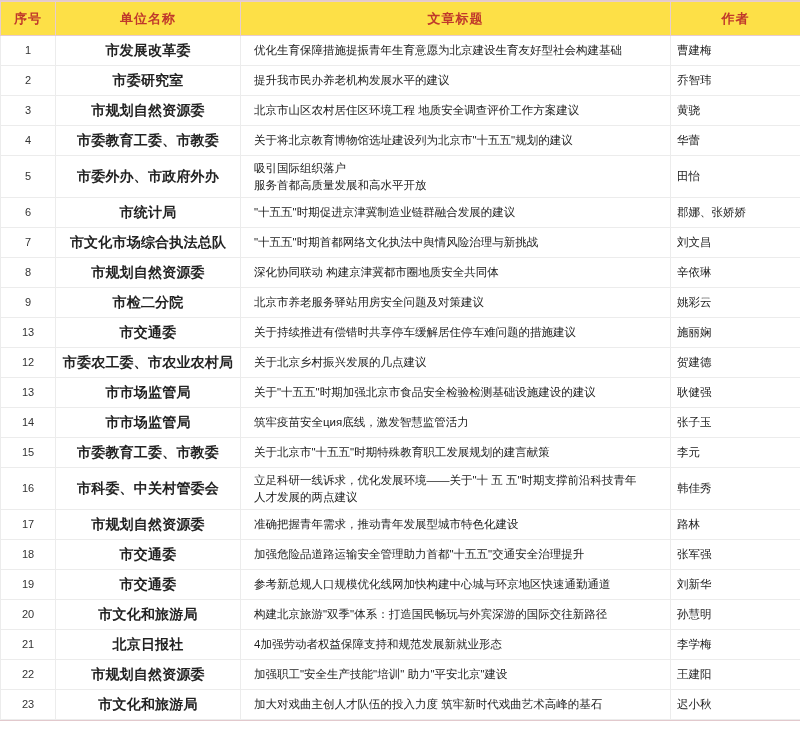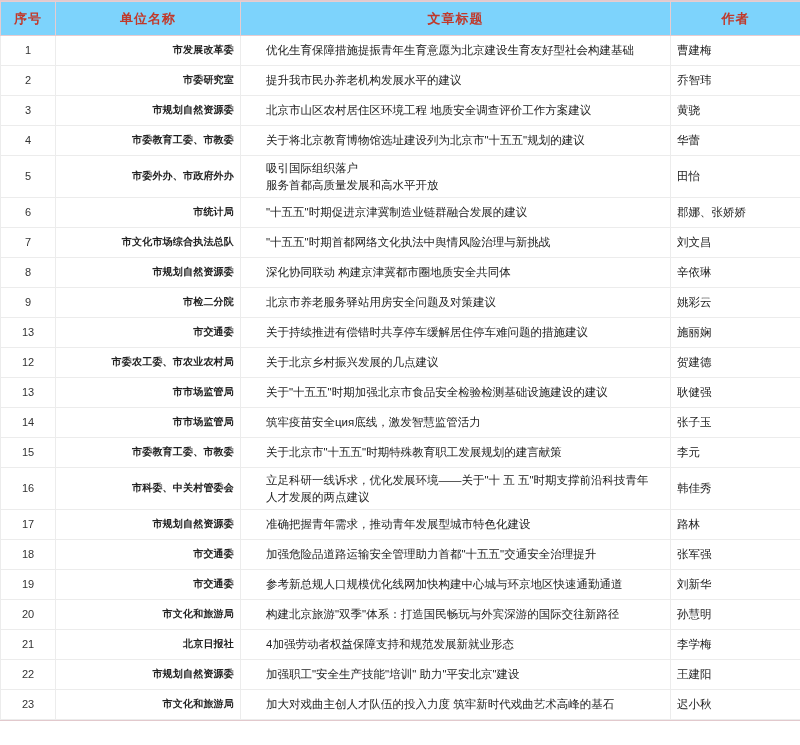--- a/index.html
+++ b/index.html
@@ -24,21 +24,21 @@
     width: 800px;
     border-collapse: collapse;
     table-layout: fixed;
   }
   table.doc-table col.c-seq { width: 55px; }
   table.doc-table col.c-unit { width: 185px; }
   table.doc-table col.c-title { width: 430px; }
   table.doc-table col.c-author { width: 130px; }
 
   thead th {
-    background: #7dd3fc;
+    background: #fde047;
     color: #c0392b;
     font-size: 13px;
     font-weight: bold;
     height: 34px;
     border: 1px solid #e7ccd0;
     letter-spacing: 1px;
   }
   tbody td {
     border: 1px solid #ececec;
     font-size: 11.5px;
@@ -47,28 +47,28 @@
     padding: 3px 6px;
     line-height: 1.45;
     vertical-align: middle;
   }
   tbody td.seq {
     text-align: center;
     font-size: 11px;
     color: #333;
   }
   tbody td.unit {
-    text-align: right;
+    text-align: center;
     font-weight: bold;
-    font-size: 10px;
+    font-size: 14px;
     letter-spacing: 0.2px;
   }
   tbody td.title {
     text-align: left;
-    padding-left: 25px;
+    padding-left: 13px;
     font-size: 11.5px;
   }
   tbody td.author {
     text-align: left;
     font-size: 11.5px;
   }
   tbody tr.tall td { height: 42px; }
   .title-line { display: block; }
 </style>
 </head>

